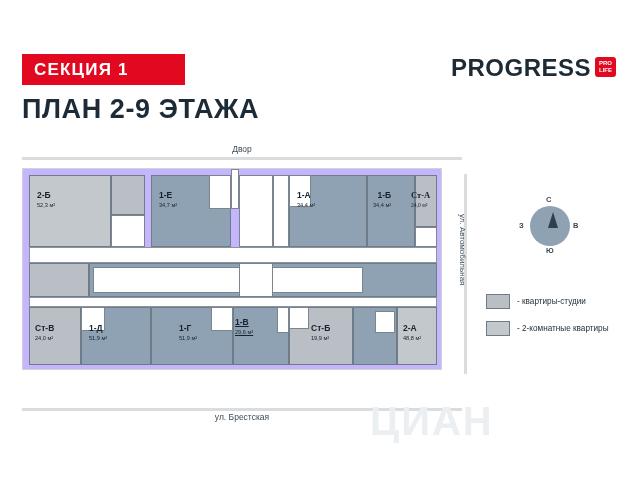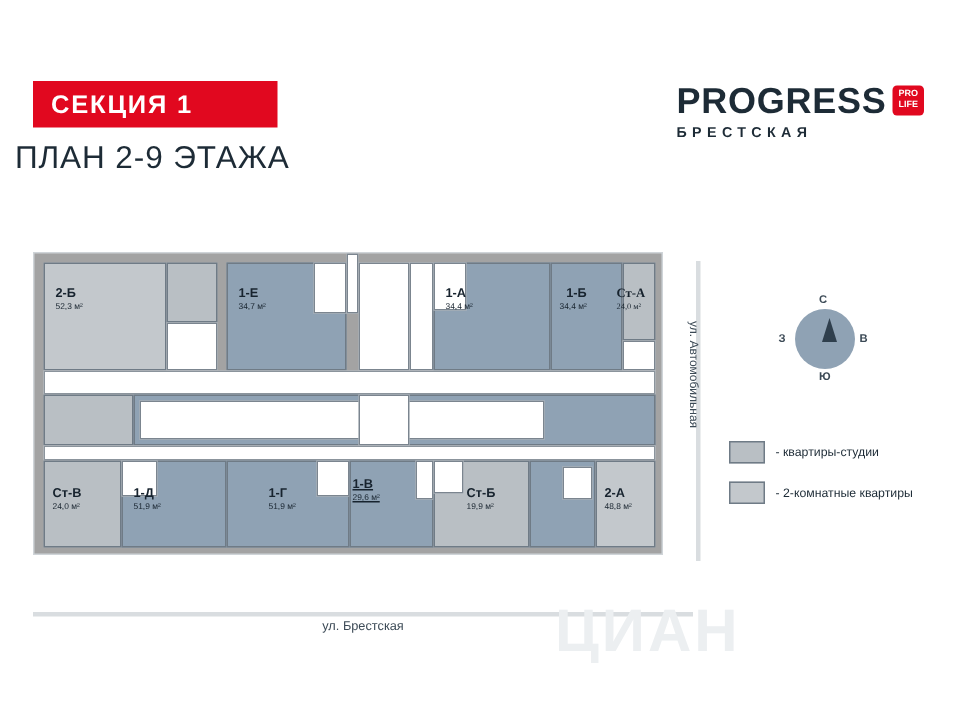--- a/index.html
+++ b/index.html
@@ -13,22 +13,22 @@
   .page{position:absolute;left:0;top:0;width:640px;height:480px;margin-top:24px;}
 
   
   .section-badge{
     position:absolute;left:22px;top:30px;width:163px;height:31px;
     background:#e1081f;color:#ffffff;
     font-size:17px;font-weight:bold;letter-spacing:1.2px;
     display:flex;align-items:center;padding-left:12px;box-sizing:border-box;
   }
   .plan-title{
-    position:absolute;left:10px;top:70px;
-    font-size:21px;font-weight:normal;color:#1d2b36;letter-spacing:.6px;
+    position:absolute;left:22px;top:70px;
+    font-size:27px;font-weight:bold;color:#1d2b36;letter-spacing:.6px;
   }
 
   
   .logo{position:absolute;right:24px;top:30px;text-align:left;}
   .logo-main{
     font-size:24px;font-weight:bold;color:#1d2b36;letter-spacing:.5px;
     display:inline-block;
   }
   .logo-badge{
     display:inline-block;vertical-align:top;margin-left:4px;margin-top:3px;
@@ -57,21 +57,21 @@
   .street-right .vline{position:absolute;left:0;top:0;width:3px;height:200px;background:#d9dde0;}
   .street-right .vlabel{
     position:absolute;left:3px;top:40px;
     font-size:8px;color:#3c4a56;white-space:nowrap;
     transform:rotate(90deg);transform-origin:left top;
   }
 
   
   .plate{
     position:absolute;left:0;top:24px;width:420px;height:202px;
-    background:#a3a3a3;border:1px solid #cfd4d8;box-sizing:border-box;
+    background:#c4b5fd;border:1px solid #cfd4d8;box-sizing:border-box;
   }
   .blk{position:absolute;box-sizing:border-box;border:1px solid #6f7b86;}
   .studio{background:#b9bfc4;}
   .one{background:#8fa2b4;}
   .two{background:#c3c8cc;}
   .core{background:#ffffff;border:1px solid #7b858f;}
   .corridor{background:#ffffff;border:1px solid #8b949c;}
 
   .lab{position:absolute;color:#17232e;line-height:1.1;}
   .lab .nm{font-size:8.5px;font-weight:bold;display:block;}
@@ -110,25 +110,28 @@
 </head>
 <body>
 
 <div class="page">
 
   <div class="section-badge">СЕКЦИЯ 1</div>
   <div class="plan-title">ПЛАН 2-9 ЭТАЖА</div>
 
   <div class="logo">
     <span class="logo-main">PROGRESS</span><span class="logo-badge"><span>PRO</span><br><span>LIFE</span></span>
-    <div class="logo-sub">БРЕСТСКАЯ</div>
   </div>
 
   <div class="plan-wrap">
 
+    <div class="street-top">
+      <span>Двор</span>
+      <div class="street-line"></div>
+    </div>
 
     <div class="street-bottom">
       <div class="street-line"></div>
       <span>ул. Брестская</span>
     </div>
 
     <div class="street-right">
       <div class="vline"></div>
       <div class="vlabel">ул. Автомобильная</div>
     </div>

